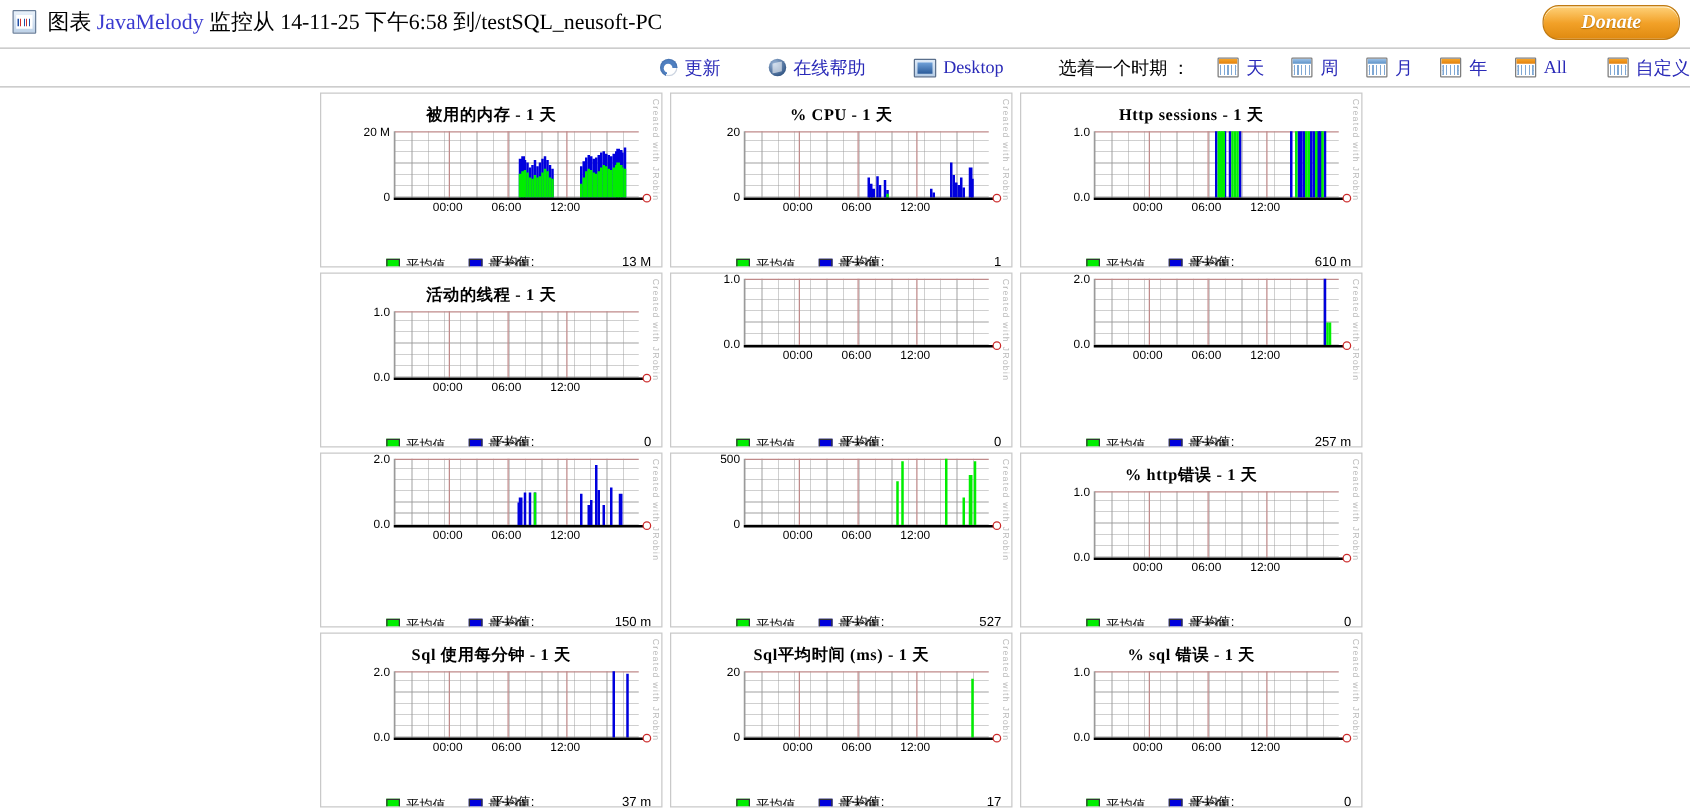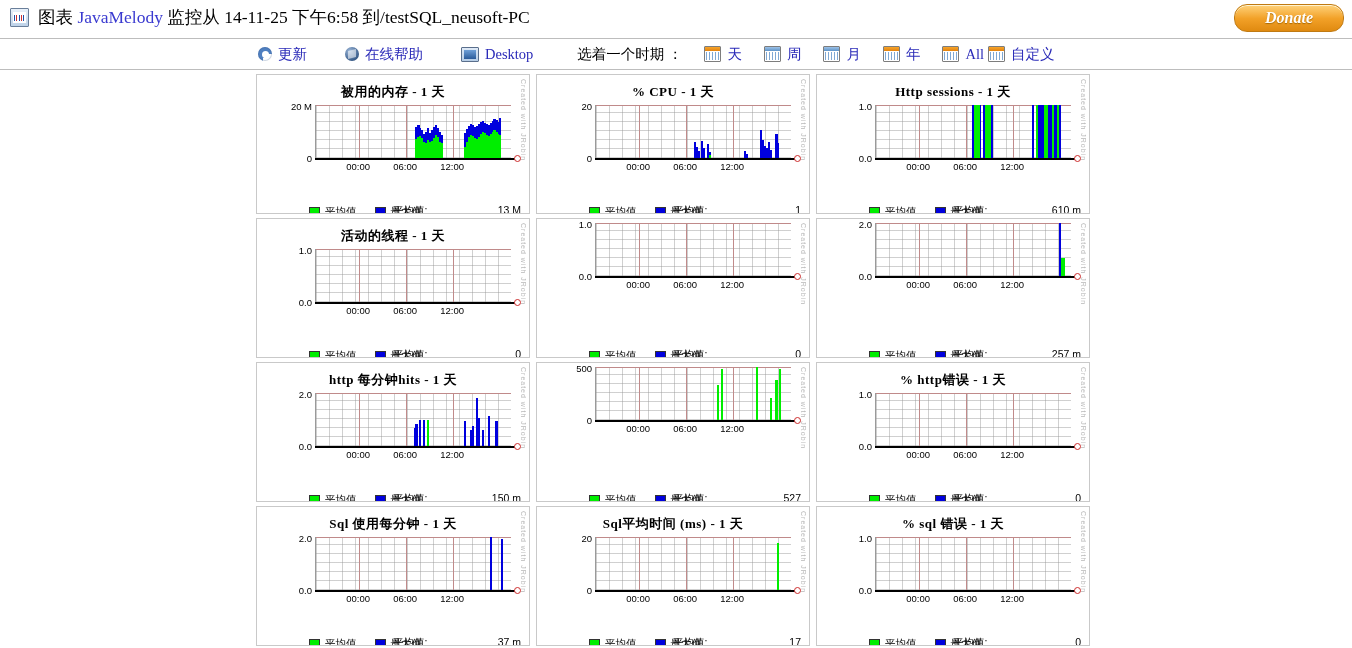--- a/index.html
+++ b/index.html
@@ -87,20 +87,21 @@
 
   
   #toolbar {
     position: relative;
     height: 30px;
     border-top: 1px solid #bdbdbd;
     border-bottom: 1px solid #bdbdbd;
     background: #ffffff;
     display: flex;
     align-items: center;
+    justify-content: flex-end;
   }
   .tb-item {
     display: flex;
     align-items: center;
     gap: 6px;
     font-size: 14.5px;
     color: #2a2ab8;
     white-space: nowrap;
     cursor: pointer;
   }
@@ -375,21 +376,21 @@
       <span>月</span>
     </div>
     <div class="tb-item" style="margin-left:22px">
       <span class="ico ico-cal"></span>
       <span>年</span>
     </div>
     <div class="tb-item" style="margin-left:22px">
       <span class="ico ico-cal"></span>
       <span>All</span>
     </div>
-    <div class="tb-item" style="margin-left:4px">
+    <div class="tb-item" style="margin-left:32px">
       <span class="ico ico-cal"></span>
       <span>自定义</span>
     </div>
   </div>
 
   <div id="charts-area">
     <div id="charts-grid">
         <div class="chart-panel">
           <div class="chart-title">被用的内存 - 1 天</div>
           <div class="plot-wrap">
@@ -703,21 +704,20 @@
             </div>
             <div class="stats">
               <div class="stat-line">
                 <span class="stat-label">平均值:</span>
                 <span class="stat-val">257 m</span>
               </div>
             </div>
           </div>
         </div>
         <div class="chart-panel">
-          <div class="chart-title">http 每分钟hits - 1 天</div>
           <div class="plot-wrap">
             <div class="plot-box">
               <div class="topline"></div>
               <div class="tline" style="left: 22%;"></div>
               <div class="tline" style="left: 46%;"></div>
               <div class="tline" style="left: 70%;"></div>
               <div class="bar max" style="left: 50%; width: 1.1%; height: 34%;"></div>
               <div class="bar max" style="left: 51%; width: 1.1%; height: 42%;"></div>
               <div class="bar max" style="left: 53%; width: 1.1%; height: 50%;"></div>
               <div class="bar max" style="left: 55%; width: 1.1%; height: 50%;"></div>

